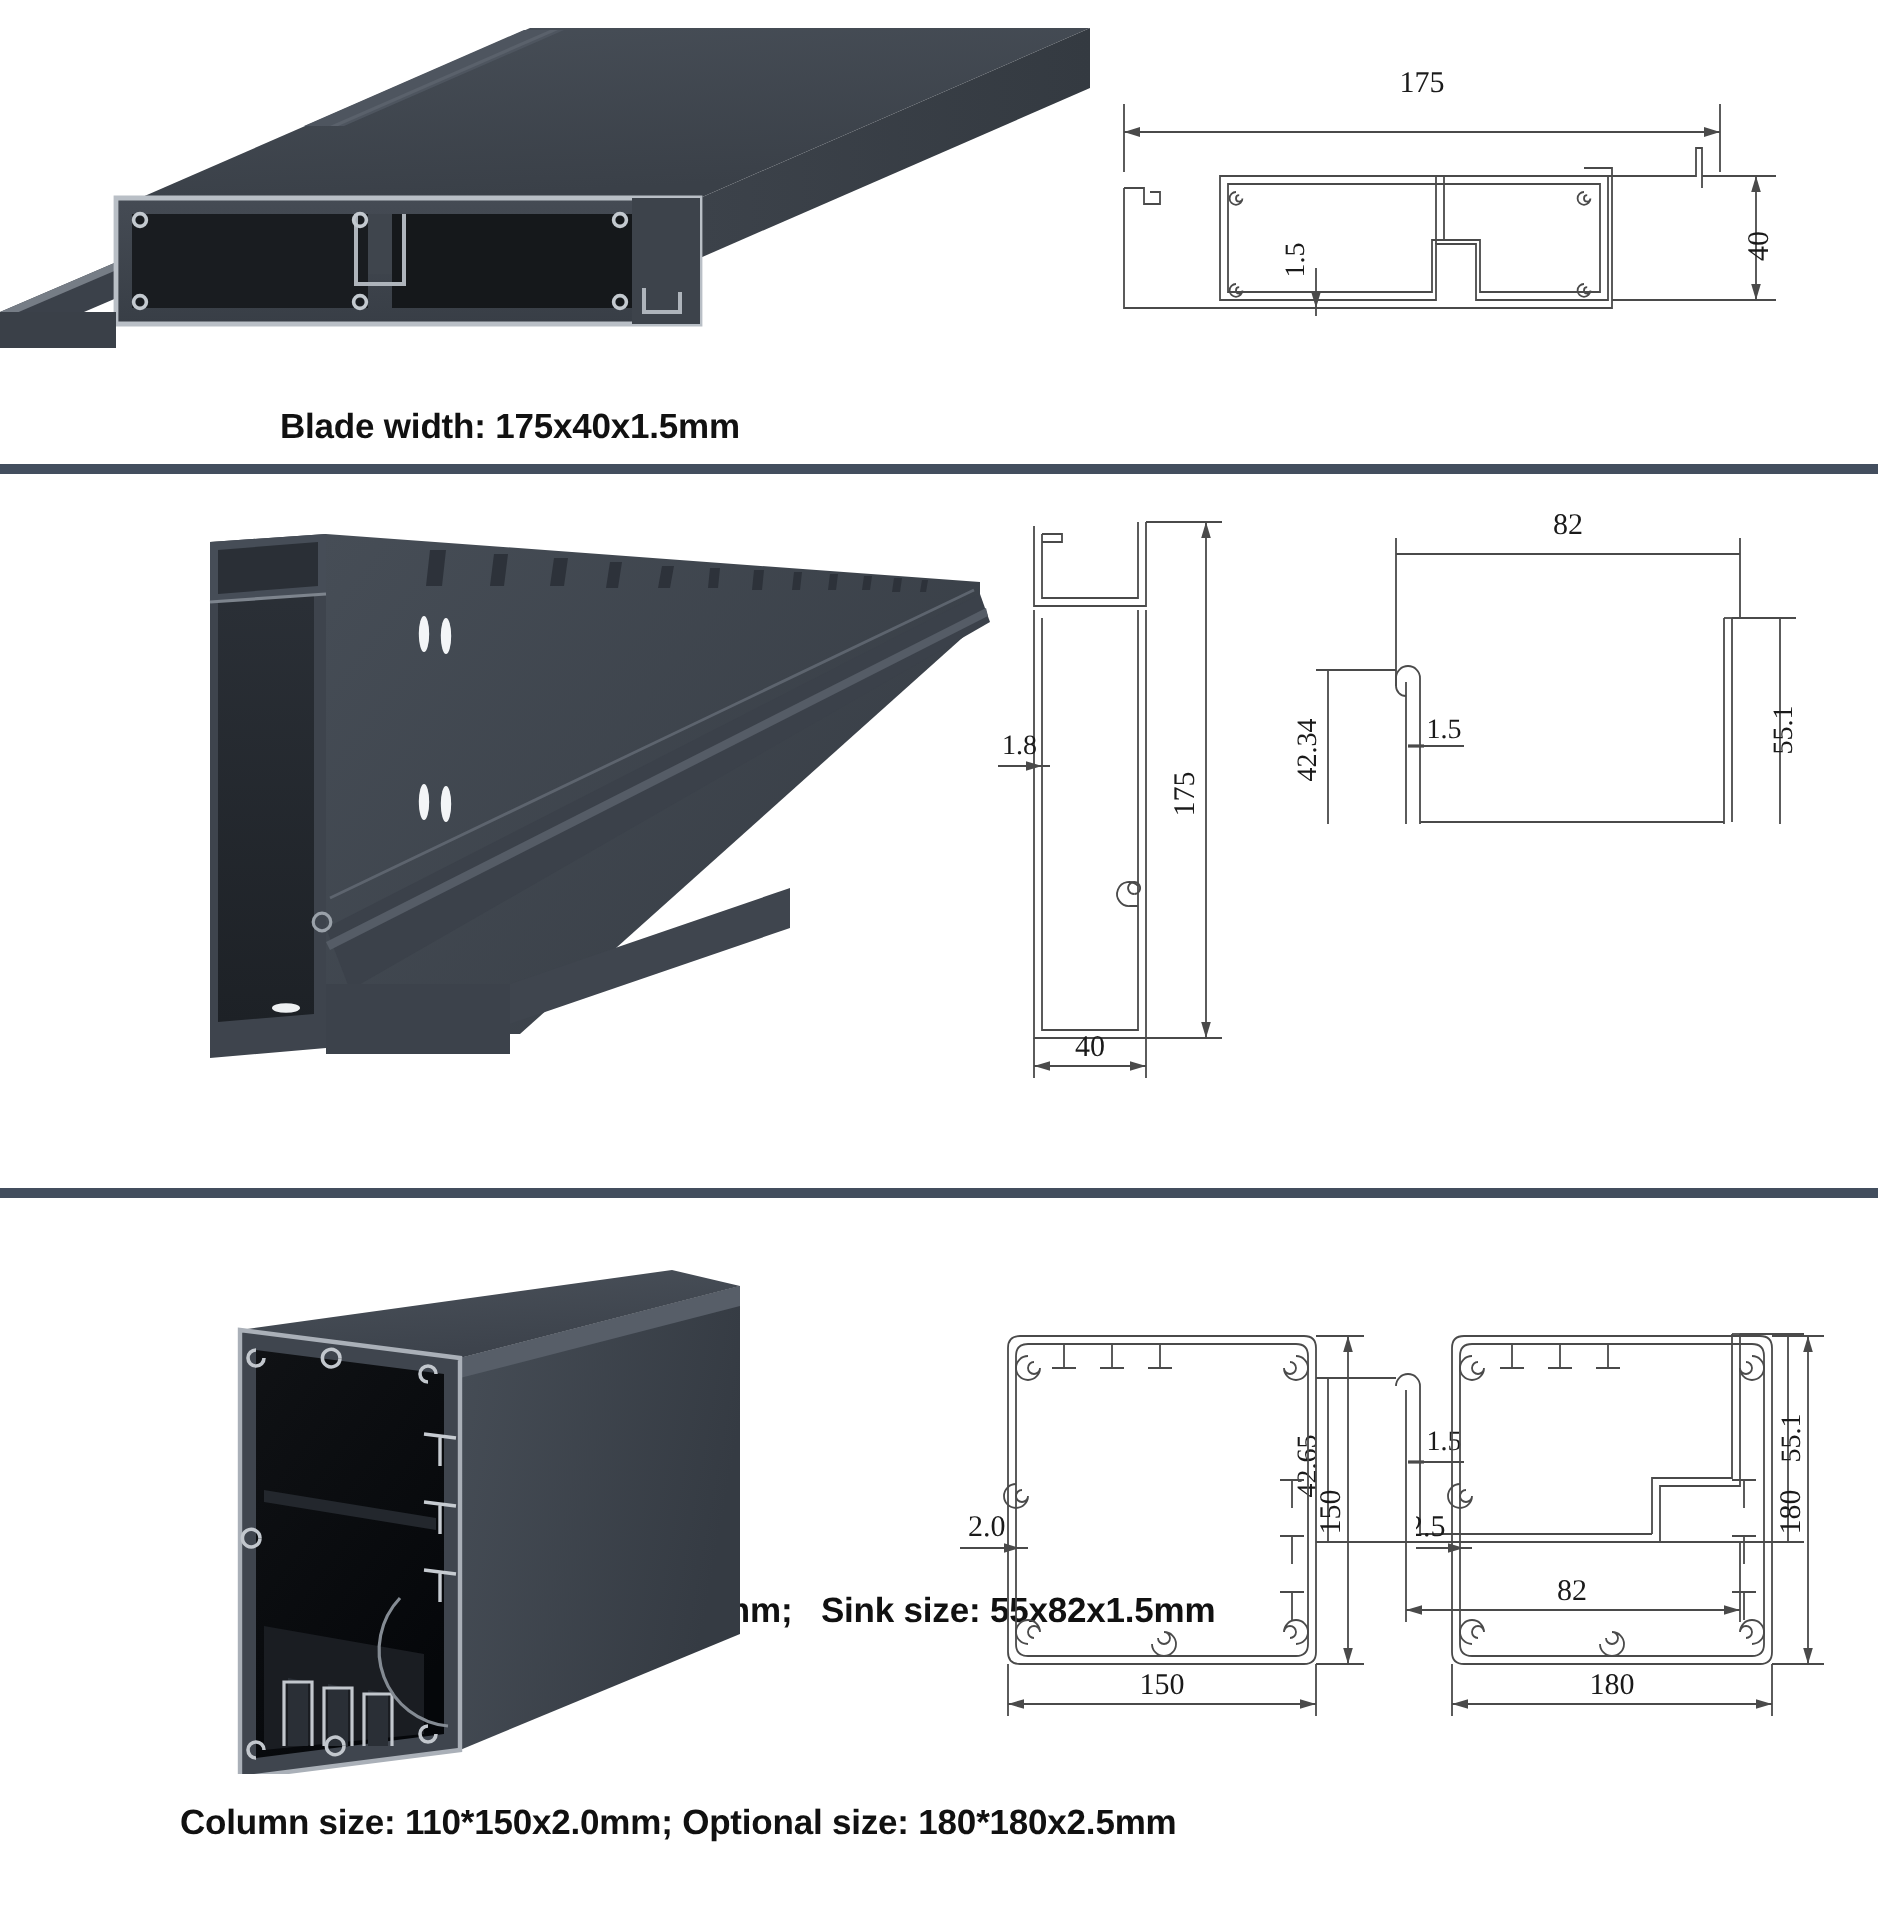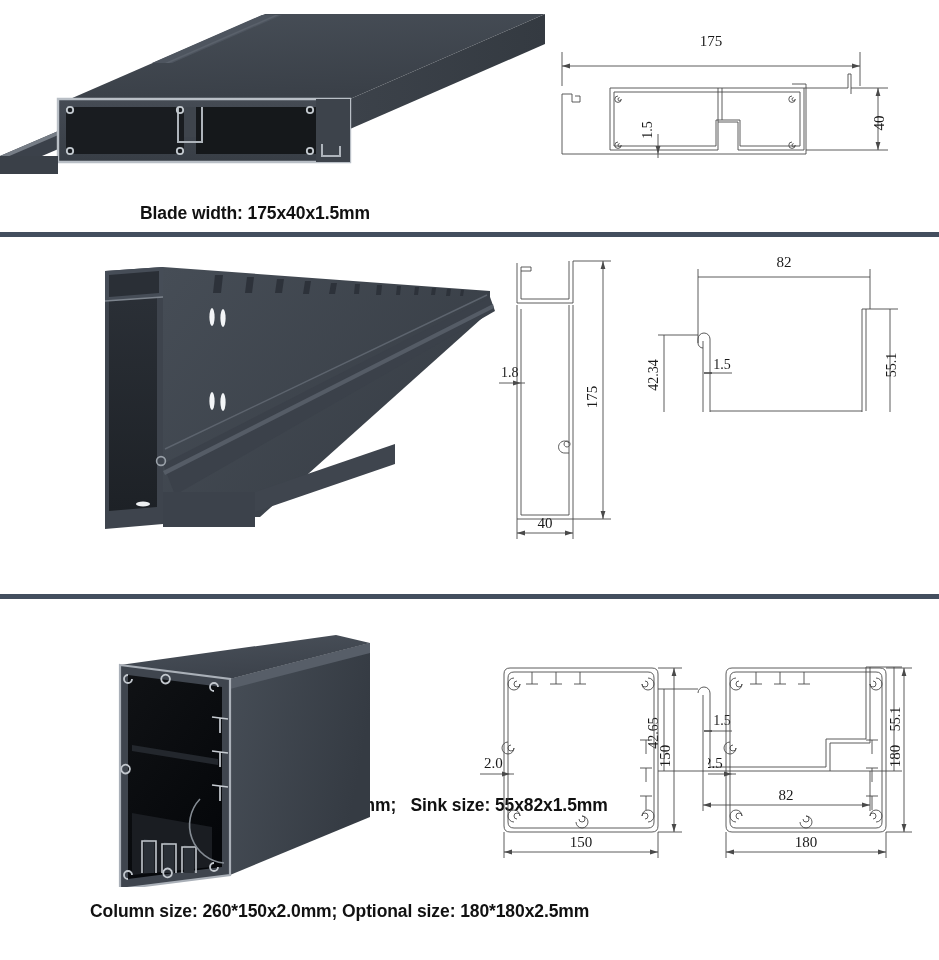--- a/index.html
+++ b/index.html
@@ -449,16 +449,16 @@
         <path d="M18,208 L26,205.6 L26,210.4 Z" fill="#4a4a4a" stroke="none"></path>
         <path d="M178,208 L170,205.6 L170,210.4 Z" fill="#4a4a4a" stroke="none"></path>
         <line x1="-8" y1="130" x2="28" y2="130"></line>
         <path d="M24,130 L16,127.6 L16,132.4 Z" fill="#4a4a4a" stroke="none"></path>
       </g>
       <text x="-4" y="124" font-family="Liberation Serif, serif" font-size="15" fill="#1a1a1a">2.5</text>
       <text x="192" y="112" text-anchor="middle" font-family="Liberation Serif, serif" font-size="15" fill="#1a1a1a" transform="rotate(-90 192 112)">180</text>
       <text x="98" y="203" text-anchor="middle" font-family="Liberation Serif, serif" font-size="15" fill="#1a1a1a">180</text>
     </svg>
 
-    <div class="caption abs" style="left:90px;top:302px;">Column size: 260*150x2.0mm; Optional size: 180*180x2.5mm</div>
+    <div class="caption abs" style="left:90px;top:302px;">Column size: 110*150x2.0mm; Optional size: 180*180x2.5mm</div>
   </div>
 
 </div>
 
 </body></html>

